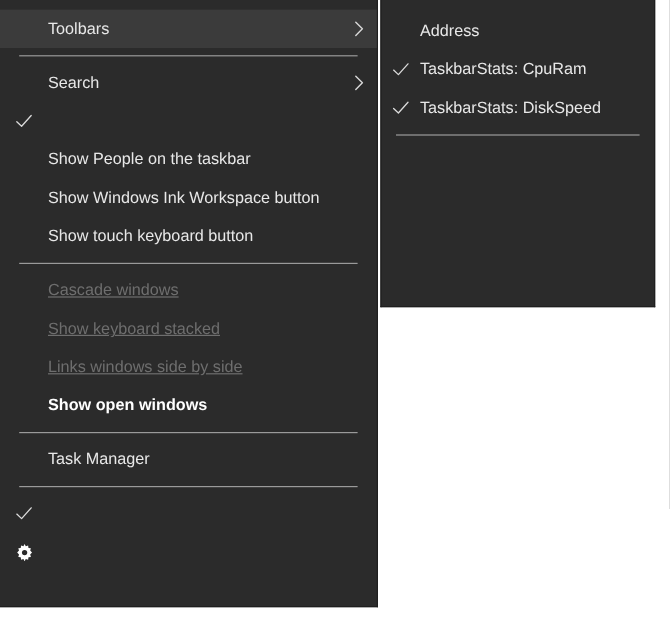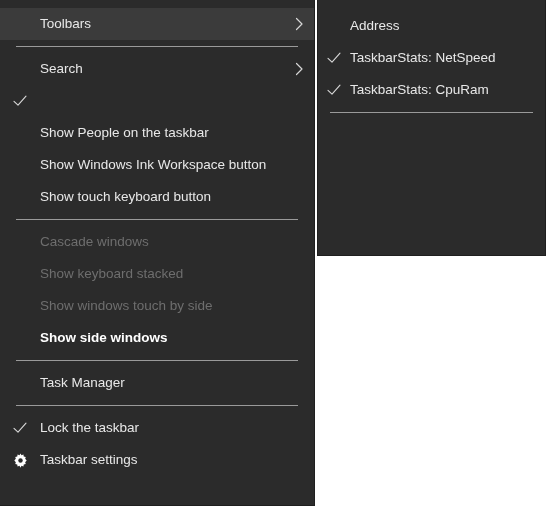--- a/index.html
+++ b/index.html
@@ -60,20 +60,21 @@
     user-select: none;
   }
   .item.sub {
     height: 32px;
   }
   .item.highlight {
     background: #3b3b3b;
   }
   .item.disabled {
     color: #6e6e6e;
+    text-decoration: underline;
   }
   .item.strong {
     font-weight: bold;
     color: #ffffff;
   }
 
   
   .gutter {
     width: 40px;
     min-width: 40px;
@@ -204,27 +205,27 @@
   </div>
 
   <div class="item disabled">
     <span class="gutter"></span>
     <span class="label">Show keyboard stacked</span>
     <span class="chevron"></span>
   </div>
 
   <div class="item disabled">
     <span class="gutter"></span>
-    <span class="label">Show windows touch by side</span>
+    <span class="label">Links windows side by side</span>
     <span class="chevron"></span>
   </div>
 
   <div class="item strong">
     <span class="gutter"></span>
-    <span class="label">Show side windows</span>
+    <span class="label">Show open windows</span>
     <span class="chevron"></span>
   </div>
 
   <div class="separator"></div>
 
   <div class="item">
     <span class="gutter"></span>
     <span class="label">Task Manager</span>
     <span class="chevron"></span>
   </div>
@@ -232,67 +233,65 @@
   <div class="separator"></div>
 
   <div class="item">
     <span class="gutter">
       <span class="check-icon">
         <svg viewBox="0 0 14 14" fill="none" xmlns="http://www.w3.org/2000/svg">
           <path d="M1 7.4 L5 11.2 L13 2.2" stroke="#d9d9d9" stroke-width="1.1" stroke-linecap="round" stroke-linejoin="round"></path>
         </svg>
       </span>
     </span>
-    <span class="label">Lock the taskbar</span>
     <span class="chevron"></span>
   </div>
 
   <div class="item">
     <span class="gutter">
       <span class="gear-icon">
         <svg viewBox="0 0 16 16" xmlns="http://www.w3.org/2000/svg">
           <path fill="#ffffff" d="M8 0.4l1.05 1.9 2.07-0.63 0.33 2.15 2.15 0.33-0.63 2.07L14.6 8l-1.63 1.78 0.63 2.07-2.15 0.33-0.33 2.15-2.07-0.63L8 15.6l-1.05-1.9-2.07 0.63-0.33-2.15-2.15-0.33 0.63-2.07L1.4 8l1.63-1.78-0.63-2.07 2.15-0.33 0.33-2.15 2.07 0.63z"></path>
           <circle cx="8" cy="8" r="2.35" fill="#2b2b2b"></circle>
         </svg>
       </span>
     </span>
-    <span class="label">Taskbar settings</span>
     <span class="chevron"></span>
   </div>
 
 </div>
 
 <div class="menu" id="toolbars-submenu">
 
   <div class="item sub">
     <span class="gutter"></span>
     <span class="label">Address</span>
   </div>
 
 
+
   <div class="item sub">
     <span class="gutter">
       <span class="check-icon">
         <svg viewBox="0 0 14 14" fill="none" xmlns="http://www.w3.org/2000/svg">
           <path d="M1 7.4 L5 11.2 L13 2.2" stroke="#d9d9d9" stroke-width="1.1" stroke-linecap="round" stroke-linejoin="round"></path>
         </svg>
       </span>
     </span>
-    <span class="label">TaskbarStats: NetSpeed</span>
+    <span class="label">TaskbarStats: CpuRam</span>
   </div>
 
   <div class="item sub">
     <span class="gutter">
       <span class="check-icon">
         <svg viewBox="0 0 14 14" fill="none" xmlns="http://www.w3.org/2000/svg">
           <path d="M1 7.4 L5 11.2 L13 2.2" stroke="#d9d9d9" stroke-width="1.1" stroke-linecap="round" stroke-linejoin="round"></path>
         </svg>
       </span>
     </span>
-    <span class="label">TaskbarStats: CpuRam</span>
-  </div>
-
+    <span class="label">TaskbarStats: DiskSpeed</span>
+  </div>
 
 
   <div class="separator"></div>
 
 
 </div>
 
 </body></html>

